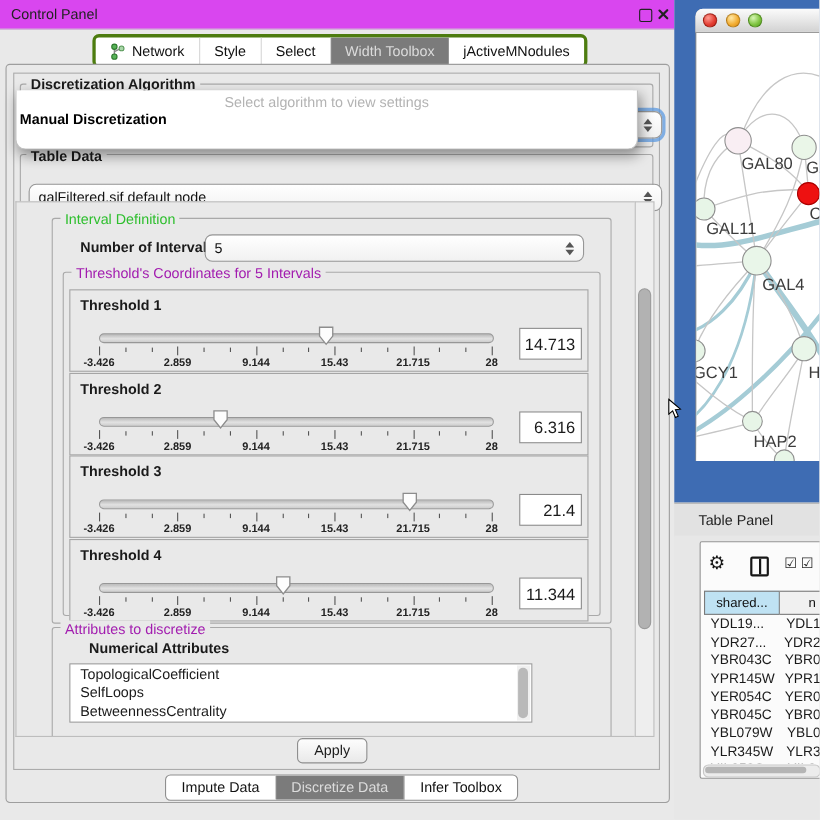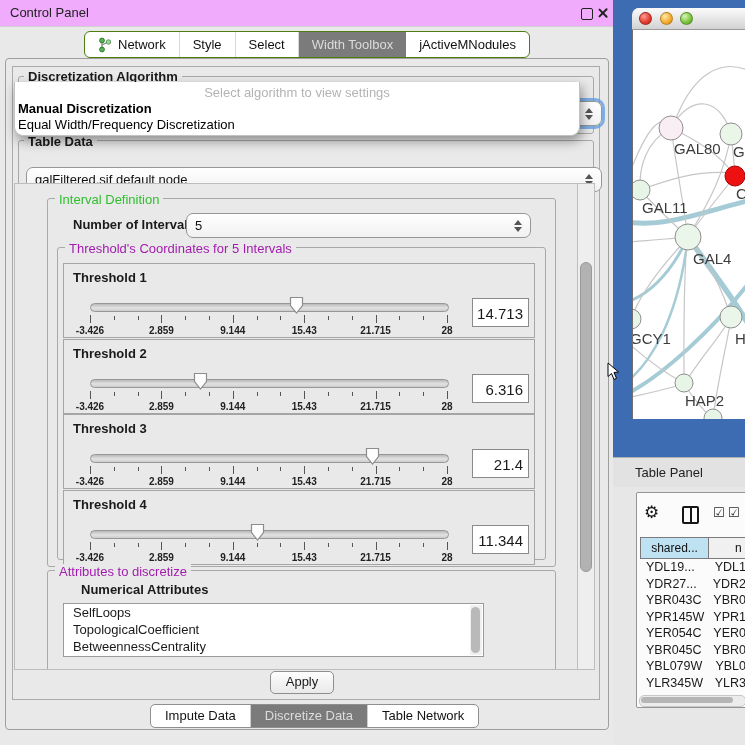--- a/index.html
+++ b/index.html
@@ -2,29 +2,29 @@
 <html><head>
 <meta charset="utf-8">
 <style>
   html,body{margin:0;padding:0;}
   body{width:745px;height:745px;position:relative;overflow:hidden;
        font-family:"Liberation Sans",sans-serif;background:#e9e9e9;color:#1a1a1a;}
   .abs{position:absolute;}
 
   
   #control-panel{left:0;top:0;width:613px;height:745px;background:#e9e9e9;}
-  #cp-titlebar{left:0;top:0;width:613px;height:26px;background:#f0abfc;border-bottom:1px solid #d0d0d0;}
+  #cp-titlebar{left:0;top:0;width:613px;height:26px;background:#d946ef;border-bottom:1px solid #d0d0d0;}
   #cp-title{left:10px;top:5px;font-size:13px;color:#222;}
   #float-btn{left:581px;top:8px;width:10px;height:10px;border:1.6px solid #222;border-radius:2px;}
   #close-btn{left:597px;top:7px;width:12px;height:12px;}
   #close-btn:before,#close-btn:after{content:"";position:absolute;left:5px;top:0;width:2.4px;height:12px;background:#222;border-radius:1px;}
   #close-btn:before{transform:rotate(45deg);} #close-btn:after{transform:rotate(-45deg);}
 
   
-  #tabbar{left:84px;top:31px;height:25px;display:flex;background:#fff;border:1px solid #4d7c0f;border-radius:6px;overflow:hidden;}
+  #tabbar{left:84px;top:31px;height:25px;display:flex;background:#fff;border:3px solid #4d7c0f;border-radius:6px;overflow:hidden;}
   .tab{display:flex;align-items:center;padding:0 13px;font-size:13px;color:#111;border-right:1px solid #d6d6d6;}
   .tab:last-child{border-right:none;}
   .tab.sel{background:#7b7b7b;color:#dcdcdc;border-right:none;}
   .tab .ticon{margin-right:6px;display:inline-flex;}
 
   
   #outer-box{left:5px;top:58px;width:602px;height:670px;border:1px solid #9e9e9e;border-radius:4px;background:#e9e9e9;}
   #inner-box{left:12px;top:66px;width:586px;height:632px;border:1px solid #ababab;background:#e9e9e9;}
 
   .groupbox{position:absolute;border:1px solid #a9a9a9;border-radius:3px;}
@@ -159,21 +159,20 @@
   <div class="combo focusring" style="left:26px;top:101px;width:558px;height:23px;">
     <span class="spin">
         <i class="up"></i>
         <i class="dn"></i>
       </span>
   </div>
 
   <div class="abs" id="algo-popup">
     <div class="abs" id="algo-prompt">Select algorithm to view settings</div>
     <div class="algo-opt sel" style="top:19px;">Manual Discretization</div>
-    <div class="algo-opt" style="top:35px;">Equal Width/Frequency Discretization</div>
   </div>
 
   <div class="groupbox" style="left:18px;top:140px;width:574px;height:44px;"></div>
   <span class="gtitle bold abs" style="left:24px;top:134px;">Table Data</span>
   <div class="combo" style="left:26px;top:167px;width:558px;height:23px;">
     <span>galFiltered.sif default node</span>
     <span class="spin">
         <i class="up"></i>
         <i class="dn"></i>
       </span>
@@ -346,40 +345,40 @@
           <div class="thr-value">11.344</div>
         </div>
       </div>
 
     <div class="groupbox" style="left:32px;top:386px;width:507px;height:120px;"></div>
     <span class="gtitle blue abs" style="left:40px;top:380px;">Attributes to discretize</span>
     <span class="abs" style="left:34px;top:398px;font-size:13px;font-weight:bold;padding-left:32px;">Numerical Attributes</span>
     <div class="abs" id="attr-list">
       <div>
 
-      <div class="attr-item">SelfLoops</div>
-          <div class="attr-item">TopologicalCoefficient</div>
+      <div class="attr-item">TopologicalCoefficient</div>
+          <div class="attr-item">SelfLoops</div>
           <div class="attr-item">BetweennessCentrality</div>
         </div>
       <div class="abs" id="attr-scroll">
           <div class="thumb"></div>
         </div>
     </div>
   </div>
 
   <div class="abs" id="vscroll">
       <div class="thumb"></div>
     </div>
 
   <div class="abs" id="apply-btn">Apply</div>
 
   <div class="abs" id="bottom-tabs">
     <div class="btab">Impute Data</div>
     <div class="btab sel">Discretize Data</div>
-    <div class="btab">Table Network</div>
+    <div class="btab">Infer Toolbox</div>
   </div>
 </div>
 
 <div class="abs" id="desktop-blue"></div>
 <div class="abs" id="net-window"></div>
 <div class="abs" id="net-titlebar">
   <div class="light" id="light-red"></div>
   <div class="light" id="light-yellow"></div>
   <div class="light" id="light-green"></div>
 </div>

